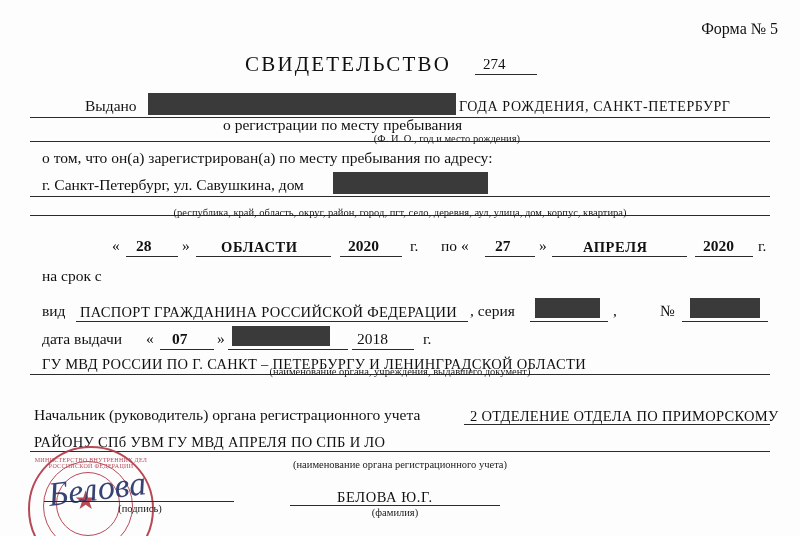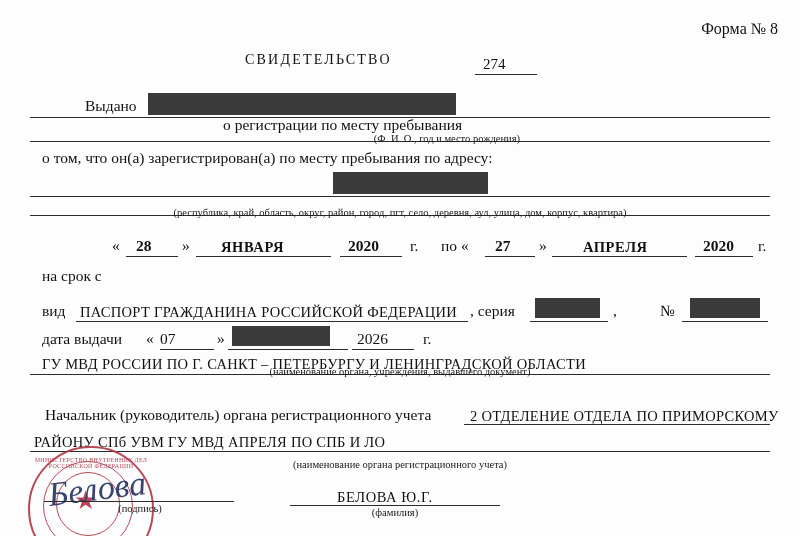--- a/index.html
+++ b/index.html
@@ -37,21 +37,21 @@
   }
   .txt {
     position: absolute;
     white-space: nowrap;
     font-family: "Liberation Serif", serif;
     color: #111111;
   }
 
   
   .form-no { font-size: 16px; }
-  .title { font-size: 14px; letter-spacing: 2.2px; font-weight: normal; }
+  .title { font-size: 21px; letter-spacing: 2.2px; font-weight: normal; }
   .subtitle { font-size: 15.5px; }
   .body-15 { font-size: 15.5px; }
   .body-14 { font-size: 14.5px; }
   .small-caps { font-size: 14px; letter-spacing: 0.6px; }
   .num-274 { font-size: 15px; }
 
   
   .stamp {
     position: absolute;
     left: 28px;
@@ -110,48 +110,50 @@
     transform: rotate(-7deg);
     opacity: 0.95;
     white-space: nowrap;
   }
 </style>
 </head>
 <body>
 
 <div class="page">
 
-  <div class="txt form-no" style="right:22px; top:20px;">Форма № 8</div>
+  <div class="txt form-no" style="right:22px; top:20px;">Форма № 5</div>
 
   <div class="txt title" style="left:245px; top:52px;">СВИДЕТЕЛЬСТВО</div>
   <div class="txt num-274" style="left:483px; top:56px;">274</div>
   <div class="line" style="left:475px; top:74px; width:62px;"></div>
 
   <div class="txt subtitle" style="left:223px; top:76px;margin-top:40px;">о регистрации по месту пребывания</div>
 
   <div class="txt body-15" style="left:85px; top:97px;">Выдано</div>
   <div class="redact" style="left:148px; top:93px; width:308px; height:22px;"></div>
+  <div class="txt small-caps" style="left:459px; top:99px;">ГОДА РОЖДЕНИЯ, САНКТ-ПЕТЕРБУРГ</div>
   <div class="line" style="left:30px; top:117px; width:740px;"></div>
 
   <div class="line" style="left:30px; top:141px; width:740px;"></div>
   <div class="caption" style="left:280px; top:133px; width:240px;text-align:right;">(Ф. И. О., год и место рождения)</div>
 
   <div class="txt body-15" style="left:42px; top:149px;">о том, что он(а) зарегистрирован(а) по месту пребывания по адресу:</div>
 
+  <div class="txt body-15" style="left:42px; top:176px;">г. Санкт-Петербург, ул. Савушкина, дом</div>
   <div class="redact" style="left:333px; top:172px; width:155px; height:22px;"></div>
   <div class="line" style="left:30px; top:196px; width:740px;"></div>
   <div class="line" style="left:30px; top:215px; width:740px;"></div>
   <div class="caption" style="left:150px; top:207px; width:500px;">(республика, край, область, округ, район, город, пгт, село, деревня, аул, улица, дом, корпус, квартира)</div>
 
   <div class="txt body-15" style="left:42px; top:237px;margin-top:30px;">на срок с</div>
   <div class="txt body-15" style="left:112px; top:237px;">«</div>
   <div class="txt body-15" style="left:136px; top:237px; font-weight:bold;">28</div>
   <div class="line" style="left:126px; top:256px; width:52px;"></div>
   <div class="txt body-15" style="left:182px; top:237px;">»</div>
-  <div class="txt body-14" style="left:221px; top:239px; font-weight:bold; letter-spacing:0.6px;">ЯНВАРЯ</div>
+  <div class="txt body-14" style="left:221px; top:239px; font-weight:bold; letter-spacing:0.6px;">ОБЛАСТИ</div>
   <div class="line" style="left:196px; top:256px; width:135px;"></div>
   <div class="txt body-15" style="left:348px; top:237px; font-weight:bold;">2020</div>
   <div class="line" style="left:340px; top:256px; width:62px;"></div>
   <div class="txt body-15" style="left:410px; top:237px;">г.</div>
   <div class="txt body-15" style="left:441px; top:237px;">по «</div>
   <div class="txt body-15" style="left:495px; top:237px; font-weight:bold;">27</div>
   <div class="line" style="left:485px; top:256px; width:50px;"></div>
   <div class="txt body-15" style="left:539px; top:237px;">»</div>
   <div class="txt body-14" style="left:583px; top:239px; font-weight:bold; letter-spacing:0.6px;">АПРЕЛЯ</div>
   <div class="line" style="left:552px; top:256px; width:135px;"></div>
@@ -166,34 +168,34 @@
   <div class="txt body-15" style="left:470px; top:302px;font-family:Liberation Serif, serif;">, серия</div>
   <div class="redact" style="left:535px; top:298px; width:65px; height:20px;"></div>
   <div class="line" style="left:530px; top:321px; width:78px;"></div>
   <div class="txt body-15" style="left:613px; top:302px;">,</div>
   <div class="txt body-15" style="left:660px; top:302px;">№</div>
   <div class="redact" style="left:690px; top:298px; width:70px; height:20px;"></div>
   <div class="line" style="left:682px; top:321px; width:86px;"></div>
 
   <div class="txt body-15" style="left:42px; top:330px;">дата выдачи</div>
   <div class="txt body-15" style="left:146px; top:330px;">«</div>
-  <div class="txt body-15" style="left:160px; top:330px; font-weight:normal;text-align:right;">07</div>
+  <div class="txt body-15" style="left:172px; top:330px; font-weight:bold;text-align:right;">07</div>
   <div class="line" style="left:160px; top:349px; width:54px;"></div>
   <div class="txt body-15" style="left:217px; top:330px;">»</div>
   <div class="redact" style="left:232px; top:326px; width:98px; height:20px;"></div>
   <div class="line" style="left:228px; top:349px; width:120px;"></div>
-  <div class="txt body-15" style="left:357px; top:330px;">2026</div>
+  <div class="txt body-15" style="left:357px; top:330px;">2018</div>
   <div class="line" style="left:352px; top:349px; width:62px;"></div>
   <div class="txt body-15" style="left:423px; top:330px;">г.</div>
 
   <div class="txt body-14" style="left:42px; top:356px; letter-spacing:0.3px;">ГУ  МВД  РОССИИ  ПО  Г. САНКТ – ПЕТЕРБУРГУ  И  ЛЕНИНГРАДСКОЙ ОБЛАСТИ</div>
   <div class="line" style="left:30px; top:374px; width:740px;"></div>
   <div class="caption" style="left:260px; top:366px; width:280px;">(наименование органа, учреждения, выдавшего документ)</div>
 
-  <div class="txt body-15" style="left:34px; top:406px;margin-left:11px;">Начальник (руководитель) органа регистрационного учета</div>
+  <div class="txt body-15" style="left:34px; top:406px;">Начальник (руководитель) органа регистрационного учета</div>
   <div class="txt body-14" style="left:470px; top:408px; letter-spacing:0.3px;text-align:center;">2 ОТДЕЛЕНИЕ ОТДЕЛА  ПО ПРИМОРСКОМУ</div>
   <div class="line" style="left:464px; top:424px; width:306px;"></div>
 
   <div class="txt body-14" style="left:34px; top:434px; letter-spacing:0.3px;">РАЙОНУ СПб УВМ  ГУ  МВД  АПРЕЛЯ  ПО СПБ  И  ЛО</div>
   <div class="line" style="left:30px; top:451px; width:740px;"></div>
   <div class="caption" style="left:255px; top:459px; width:290px;">(наименование органа регистрационного учета)</div>
 
   <div class="stamp">
     <div class="stamp-inner"></div>
     <div class="stamp-core"></div>

